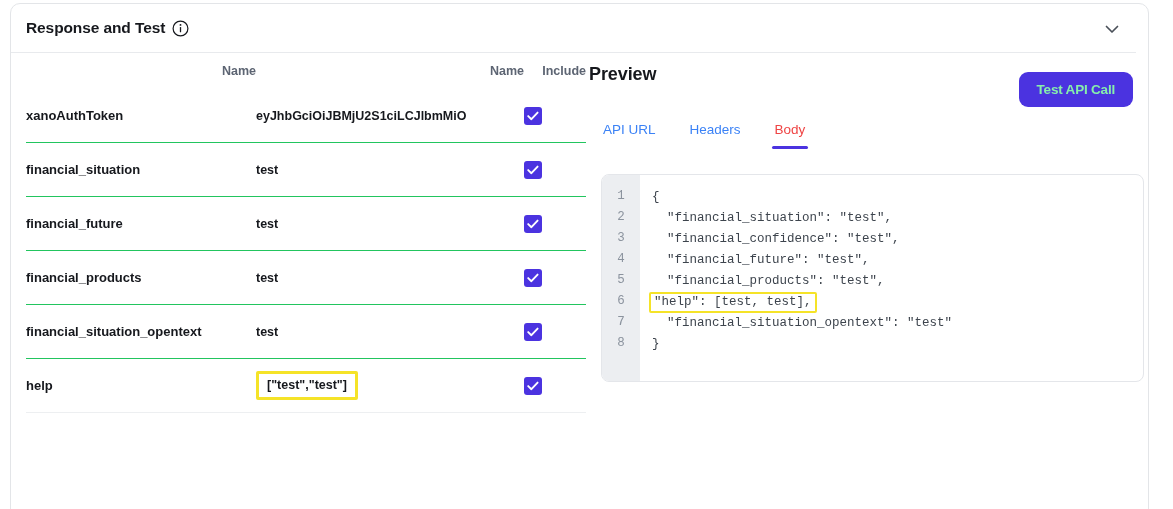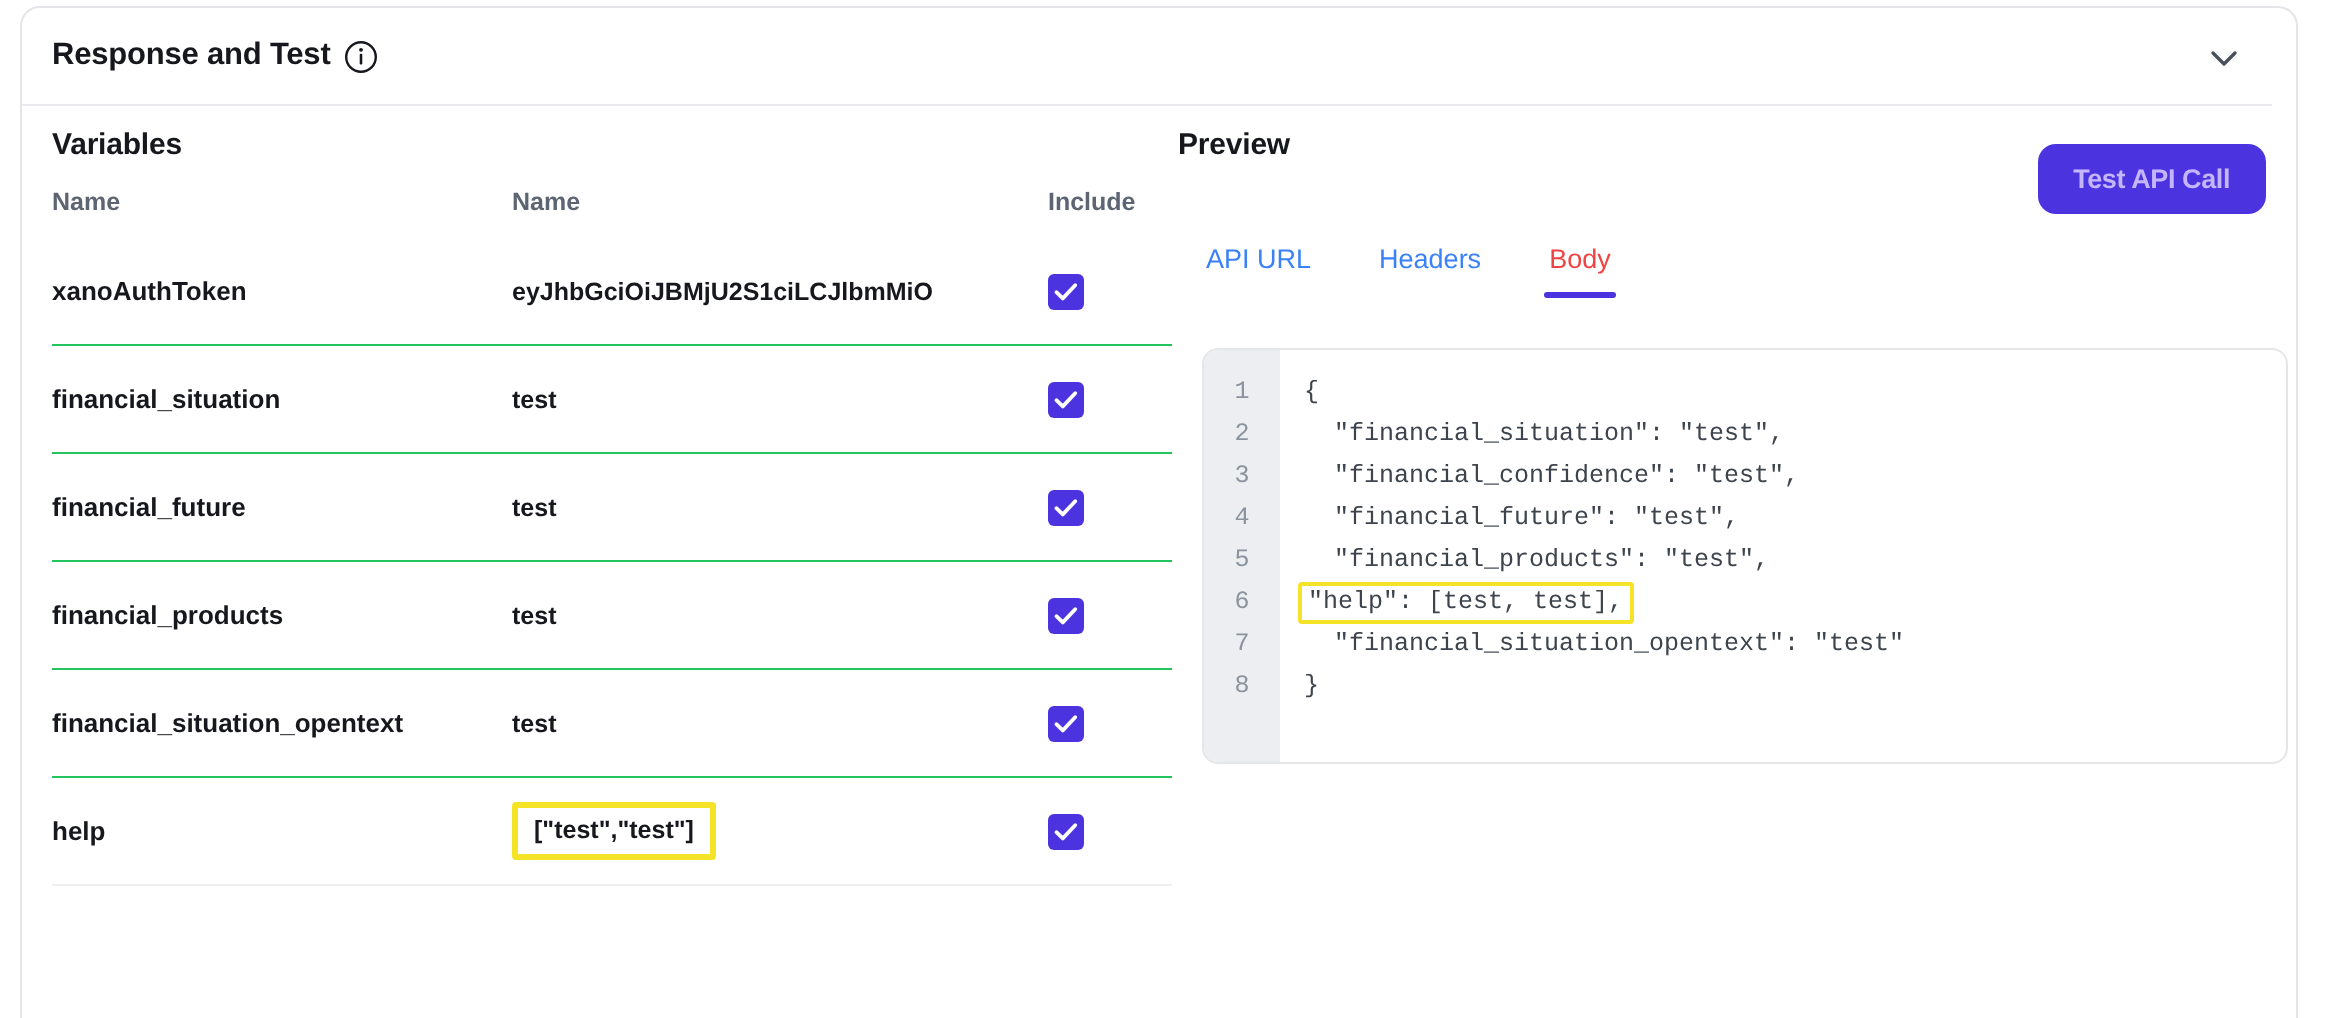--- a/index.html
+++ b/index.html
@@ -82,21 +82,21 @@
   .var-table {
     width: 100%;
     border-collapse: collapse;
     table-layout: fixed;
   }
   .var-table col.c-name  { width: 230px; }
   .var-table col.c-value { width: 268px; }
   .var-table col.c-inc   { width: 62px; }
 
   .var-table th {
-    text-align: left;
+    text-align: right;
     font-size: 12.5px;
     font-weight: bold;
     color: #5d6573;
     padding: 0 0 11px 0;
     border: 0;
     margin-left: 48px;
   }
   .var-table td {
     font-size: 13px;
     font-weight: bold;
@@ -143,31 +143,31 @@
   .preview-pane {
     position: absolute;
     left: 578px;
     top: 60px;
     right: 15px;
   }
   .preview-heading {
     position: absolute;
     left: 0;
     top: 0;
-    font-size: 15px;
+    font-size: 18px;
     font-weight: bold;
     color: #16181d;
     letter-spacing: -0.1px;
   }
   .test-api-btn {
     position: absolute;
     right: 0;
     top: 8px;
     background: #4b33e0;
-    color: #c4b5fd;
+    color: #86efac;
     font-family: "Liberation Sans", sans-serif;
     font-size: 13.5px;
     font-weight: bold;
     letter-spacing: -0.2px;
     border: 0;
     border-radius: 9px;
     padding: 0 18px;
     height: 35px;
     cursor: pointer;
   }
@@ -275,21 +275,20 @@
       </span>
 
       <span class="collapse-chevron">
         <svg width="22" height="22" viewBox="0 0 22 22">
           <path d="M5.5 8.5 L11 14 L16.5 8.5" fill="none" stroke="#4a5059" stroke-width="1.7" stroke-linecap="round" stroke-linejoin="round"></path>
         </svg>
       </span>
     </div>
 
     <div class="variables-pane">
-      <div class="section-heading">Variables</div>
 
       <table class="var-table">
         <colgroup>
             <col class="c-name">
             <col class="c-value">
             <col class="c-inc">
           </colgroup>
         <thead>
           <tr>
             <th>Name</th>

